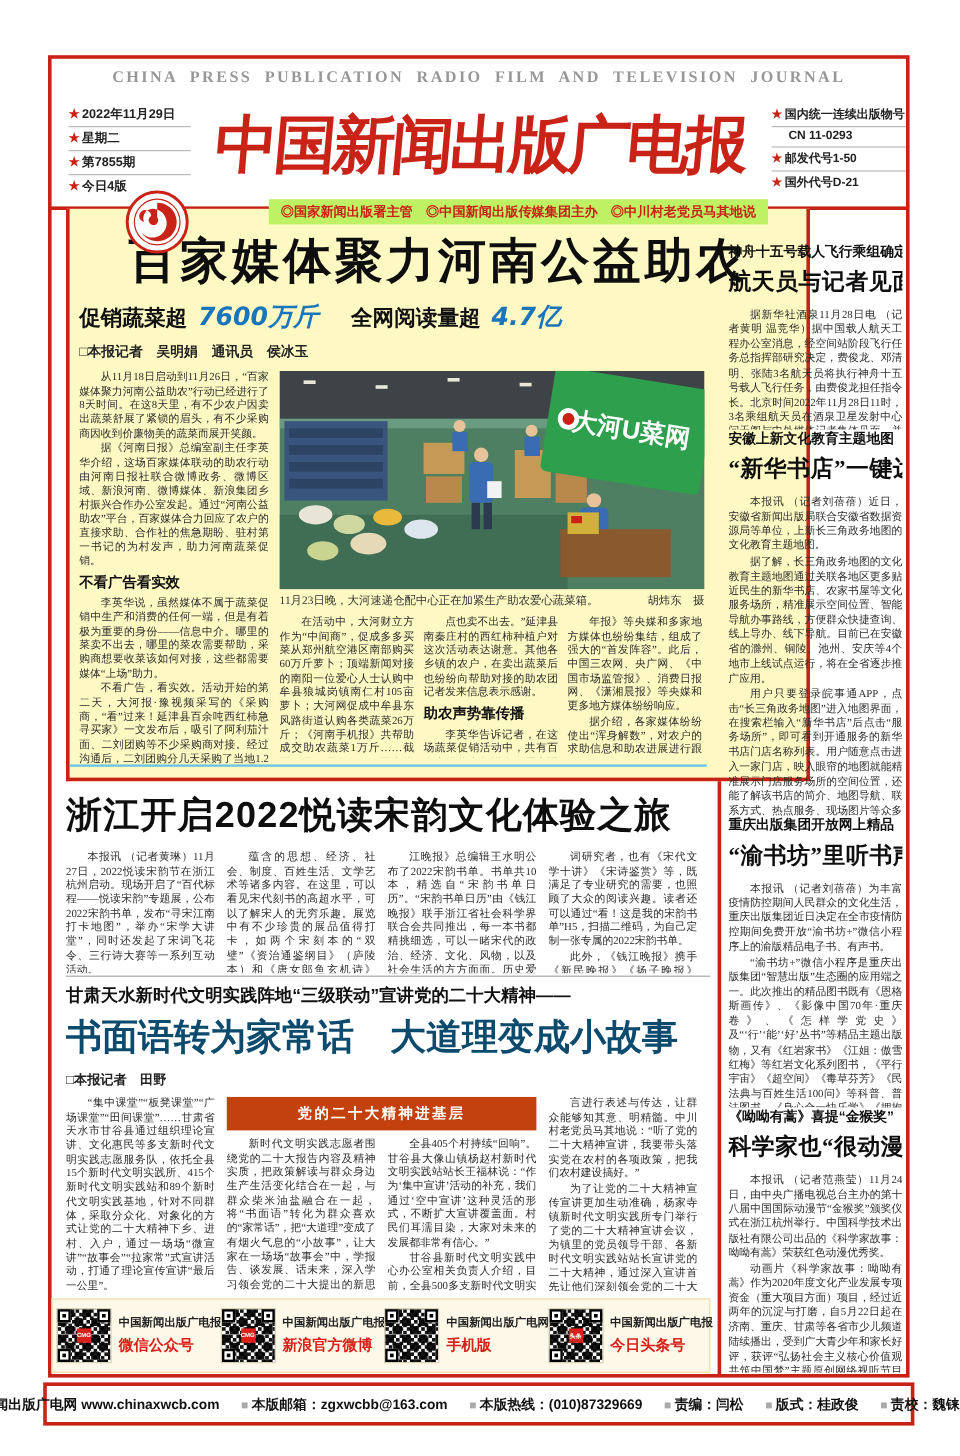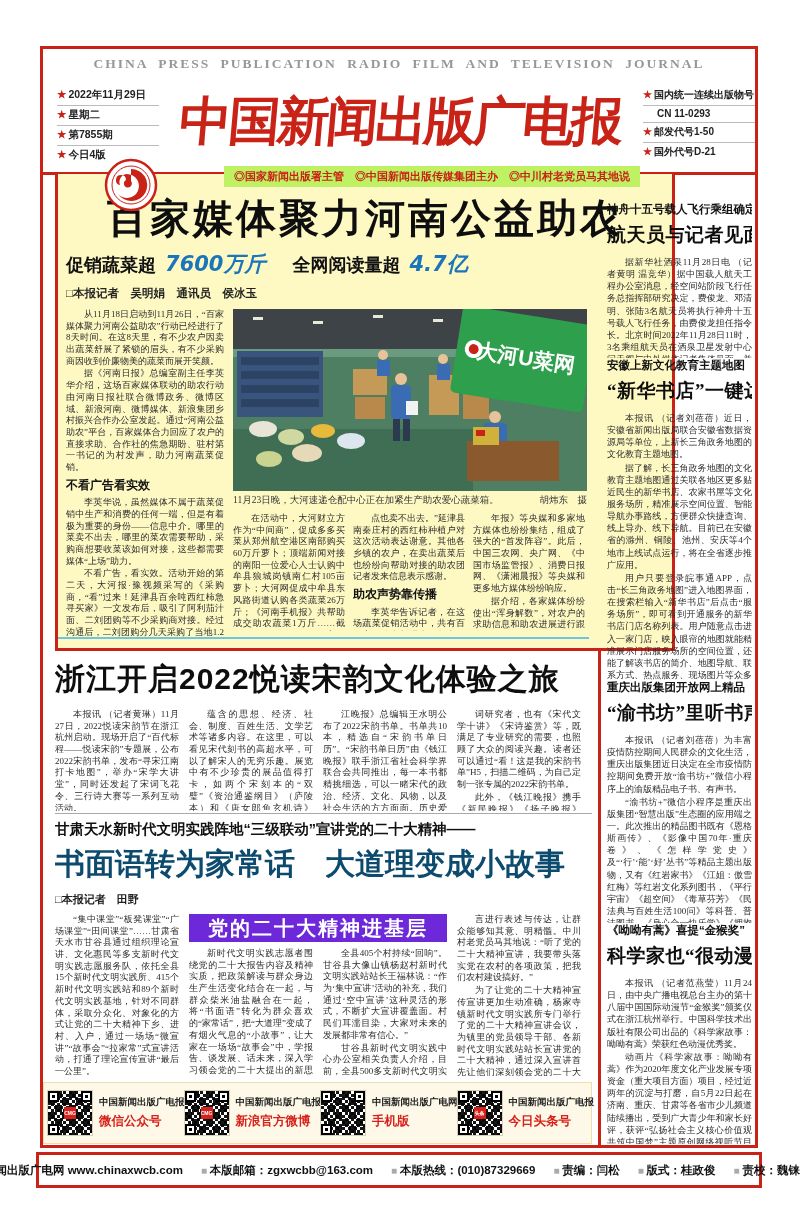--- a/index.html
+++ b/index.html
@@ -54,22 +54,22 @@
   .zj .cols .c{width:124px;}
   .divider{left:55px;top:813px;width:537px;height:1px;background:#a9a9a9;}
   
   .gs{left:55px;top:820px;width:537px;height:256px;overflow:hidden;}
   .gs .kicker{margin:0;font-size:14.5px;font-weight:bold;color:#111;font-family:"Liberation Sans",sans-serif;}
   .gs h2{margin:5px 0 0;font-size:30px;font-weight:900;letter-spacing:0;color:#0c4a6e;font-family:"Liberation Sans",sans-serif;}
   .gs .byline{margin:7px 0 0;font-size:11px;font-weight:bold;font-family:"Liberation Sans",sans-serif;}
   .gs .cols{display:flex;gap:10px;margin-top:7px;height:196px;overflow:hidden;}
   .gs .c1,.gs .c4{width:124px;}
   .gs .mid{width:258px;}
-  .badge{height:28px;background:#6d28d9;color:#fff;display:flex;align-items:center;justify-content:center;
-         font-size:20px;font-weight:bold;font-family:"Liberation Sans",sans-serif;letter-spacing:2px;margin-bottom:6px;}
+  .badge{height:28px;background:#c2410c;color:#fff;display:flex;align-items:center;justify-content:center;
+         font-size:12px;font-weight:bold;font-family:"Liberation Sans",sans-serif;letter-spacing:2px;margin-bottom:6px;}
   .mid-cols{display:flex;gap:10px;height:134px;overflow:hidden;}
   .mid-cols .c{width:124px;}
   
   .qrpanel{left:43px;top:1082px;width:549px;height:62px;background:#fdf8e8;border:1px solid #f0ddab;box-sizing:border-box;
            display:flex;align-items:center;justify-content:space-around;padding:0 4px;}
   .qritem{display:flex;align-items:center;gap:7px;}
   .qr{width:44px;height:44px;position:relative;outline:1px solid #d8d0b8;
       background-image:conic-gradient(#161616 25%,#fff 0 50%,#161616 0 75%,#fff 0),
                        conic-gradient(#161616 25%,#fff 0 50%,#161616 0 75%,#fff 0);
       background-size:6px 6px,14px 14px;background-blend-mode:multiply;}

